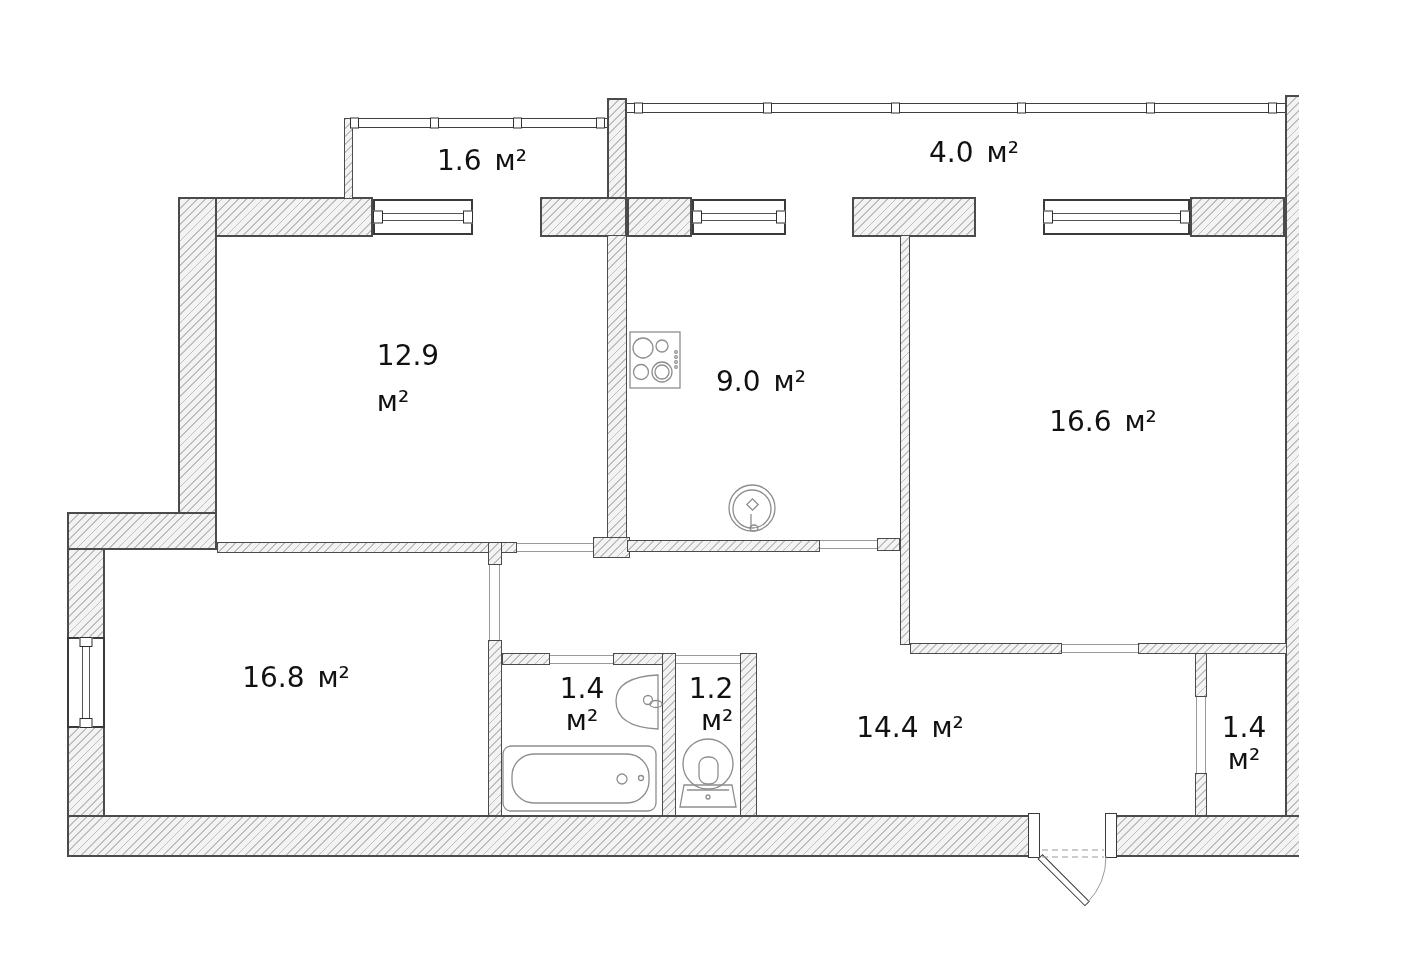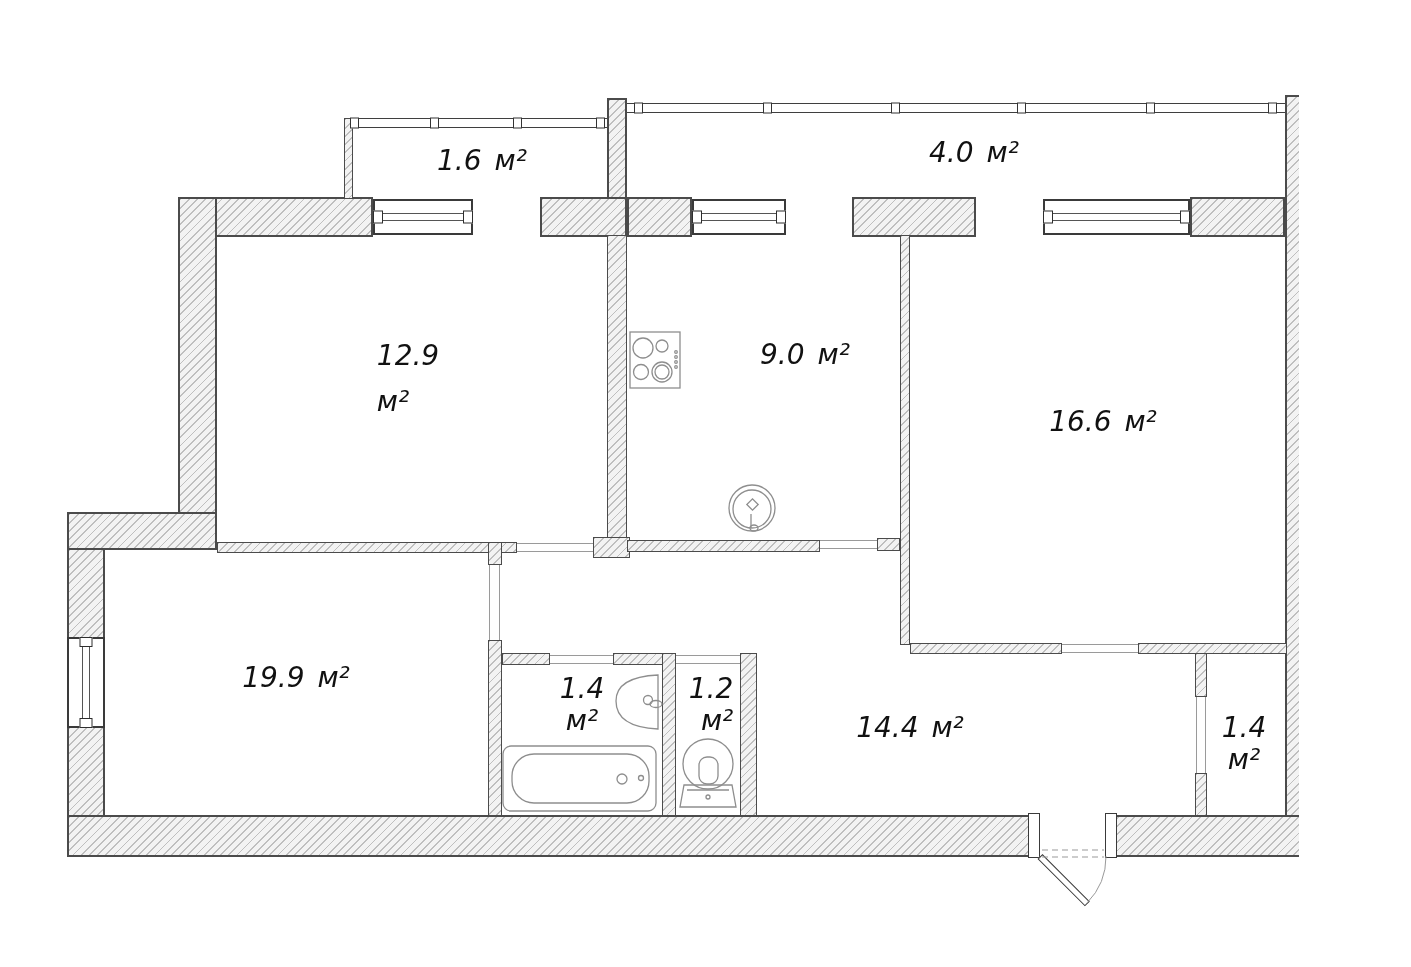--- a/index.html
+++ b/index.html
@@ -7,21 +7,21 @@
     --hatch-line:#bfbfbf;
     --wall-fill:#f3f3f3;
     --fixture-stroke:#8e8e8e;
     --thin-line:#9a9a9a;
     --text:#111111;
     --background:#ffffff;
   }
   html,body{margin:0;padding:0;background:var(--background);}
   #plan{
     position:relative;width:1299px;height:967px;background:var(--background);
-    font-family:"DejaVu Sans","Liberation Sans",sans-serif;overflow:hidden;font-style:italic;
+    font-family:"DejaVu Sans","Liberation Sans",sans-serif;overflow:hidden;
   }
   .wall{
     position:absolute;box-sizing:border-box;
     background:repeating-linear-gradient(135deg, var(--hatch-line) 0 1.3px, transparent 1.3px 5.8px), var(--wall-fill);
     border:2px solid var(--wall-border);
   }
   .wall.thin{border-width:1.6px;}
   .glaze{
     position:absolute;box-sizing:border-box;background:#fff;
     border-top:1.5px solid #3f3f3f;border-bottom:1.5px solid #3f3f3f;
@@ -196,30 +196,30 @@
     <span>м²</span>
   </div>
   <div class="room-label" style="left:974px;top:152px;">
     <span>4.0</span>
     <span>м²</span>
   </div>
   <div class="room-label" style="left:408px;top:378px;flex-direction:column;">
     <span>12.9</span>
     <span>м²</span>
   </div>
-  <div class="room-label" style="left:761px;top:354px;margin-left:44px;">
+  <div class="room-label" style="left:761px;top:381px;">
     <span>9.0</span>
     <span>м²</span>
   </div>
   <div class="room-label" style="left:1103px;top:421px;">
     <span>16.6</span>
     <span>м²</span>
   </div>
   <div class="room-label" style="left:296px;top:677px;">
-    <span>19.9</span>
+    <span>16.8</span>
     <span>м²</span>
   </div>
   <div class="room-label stacked" style="left:582px;top:704px;">
     <span>1.4</span>
     <span>м²</span>
   </div>
   <div class="room-label stacked" style="left:711px;top:704px;align-items:flex-end;">
     <span>1.2</span>
     <span>м²</span>
   </div>

